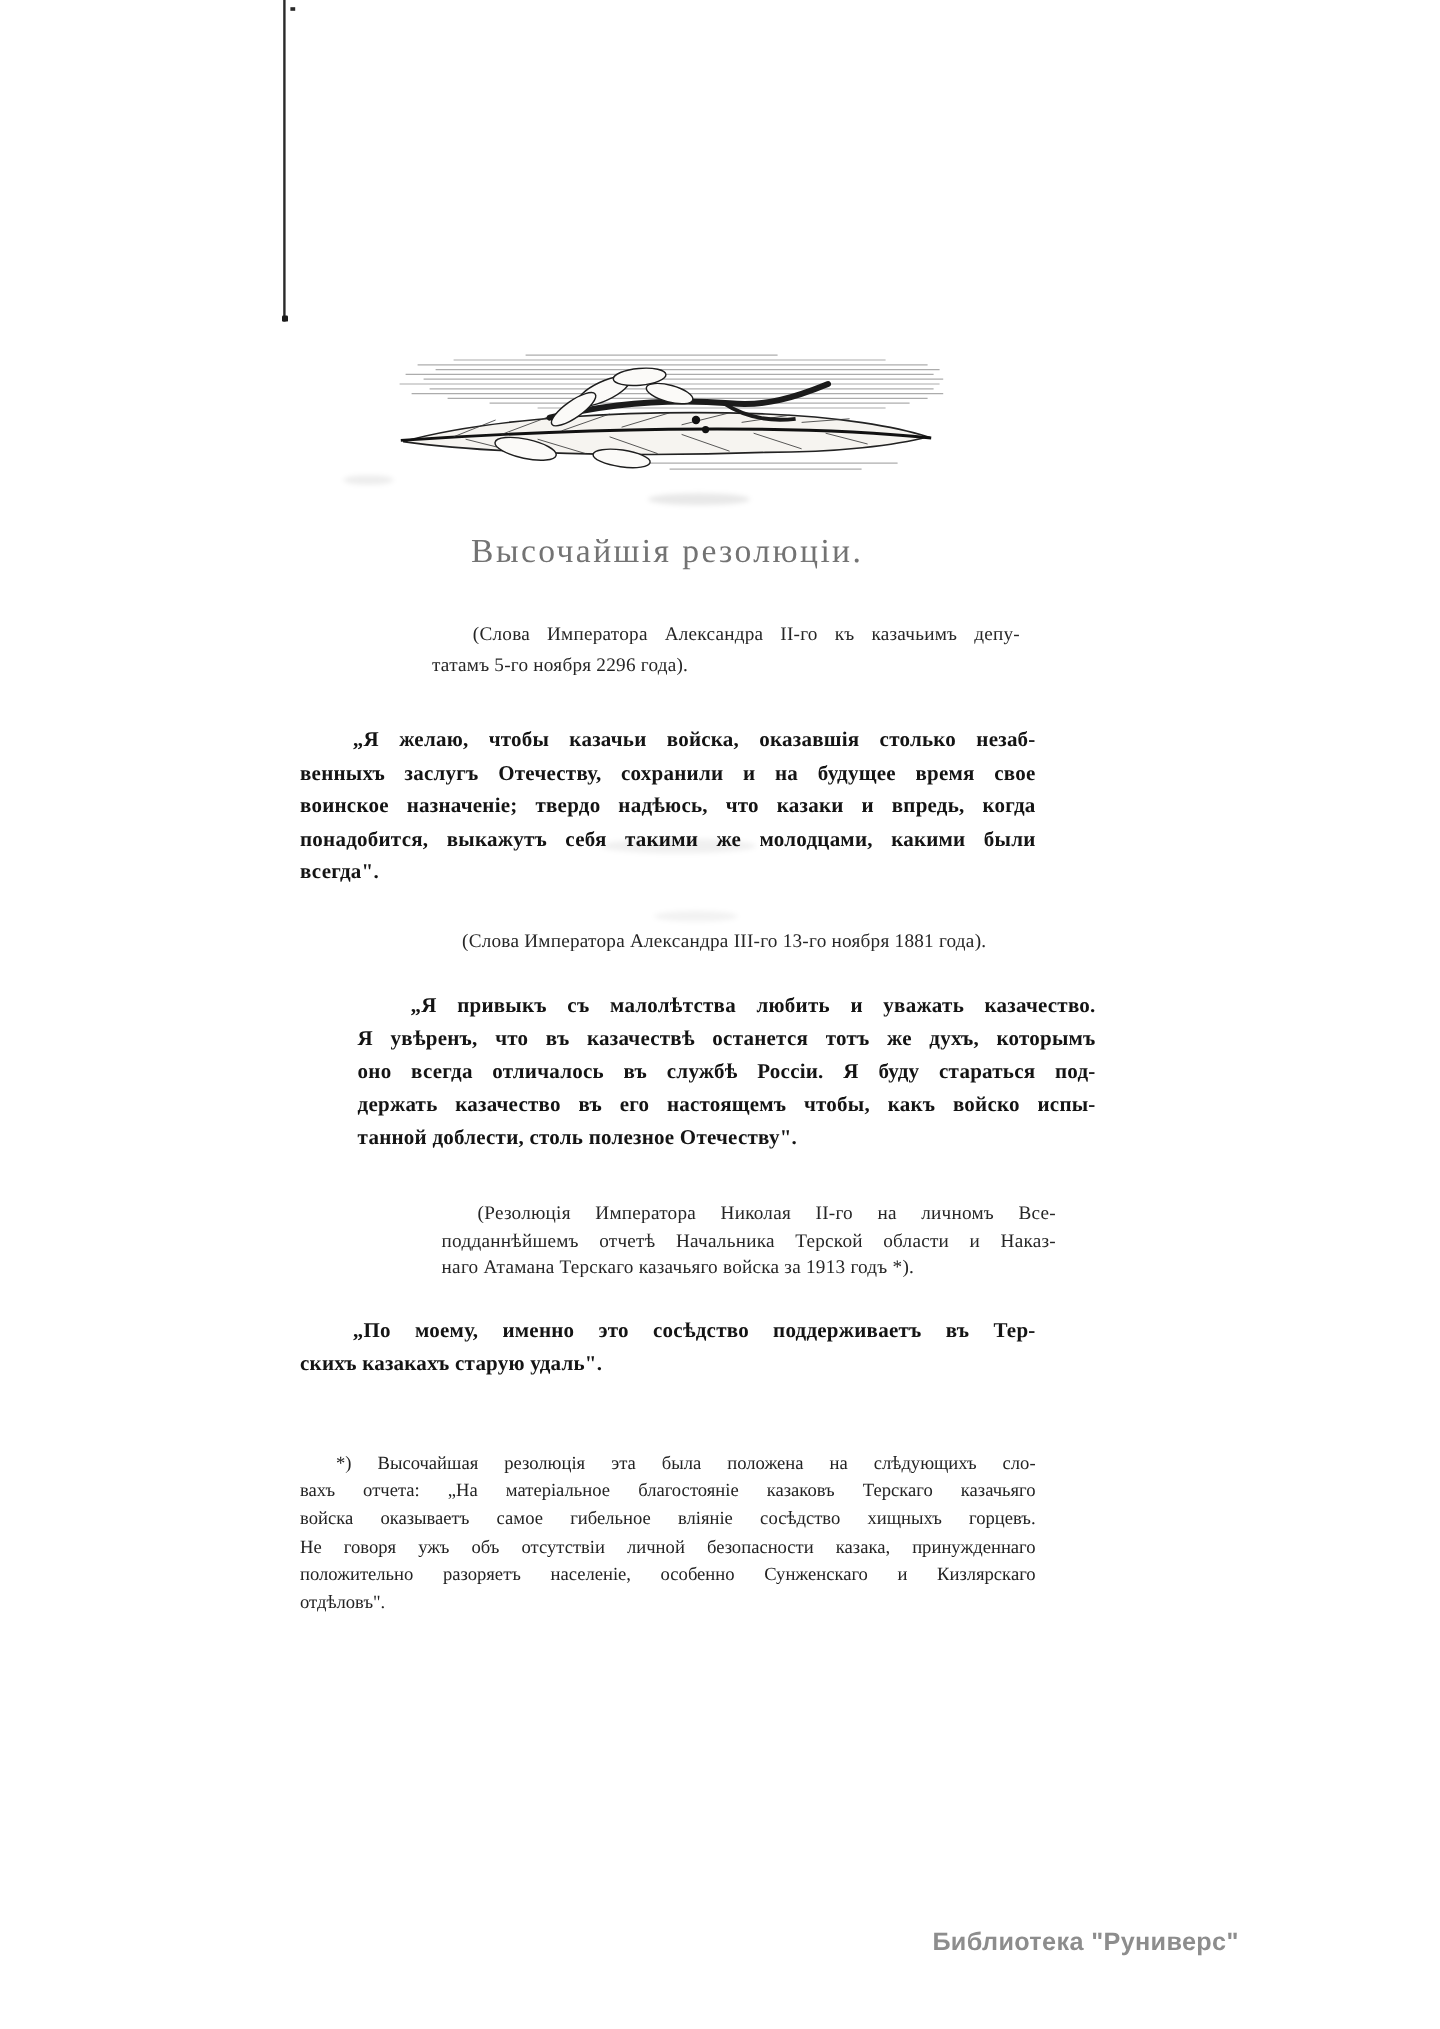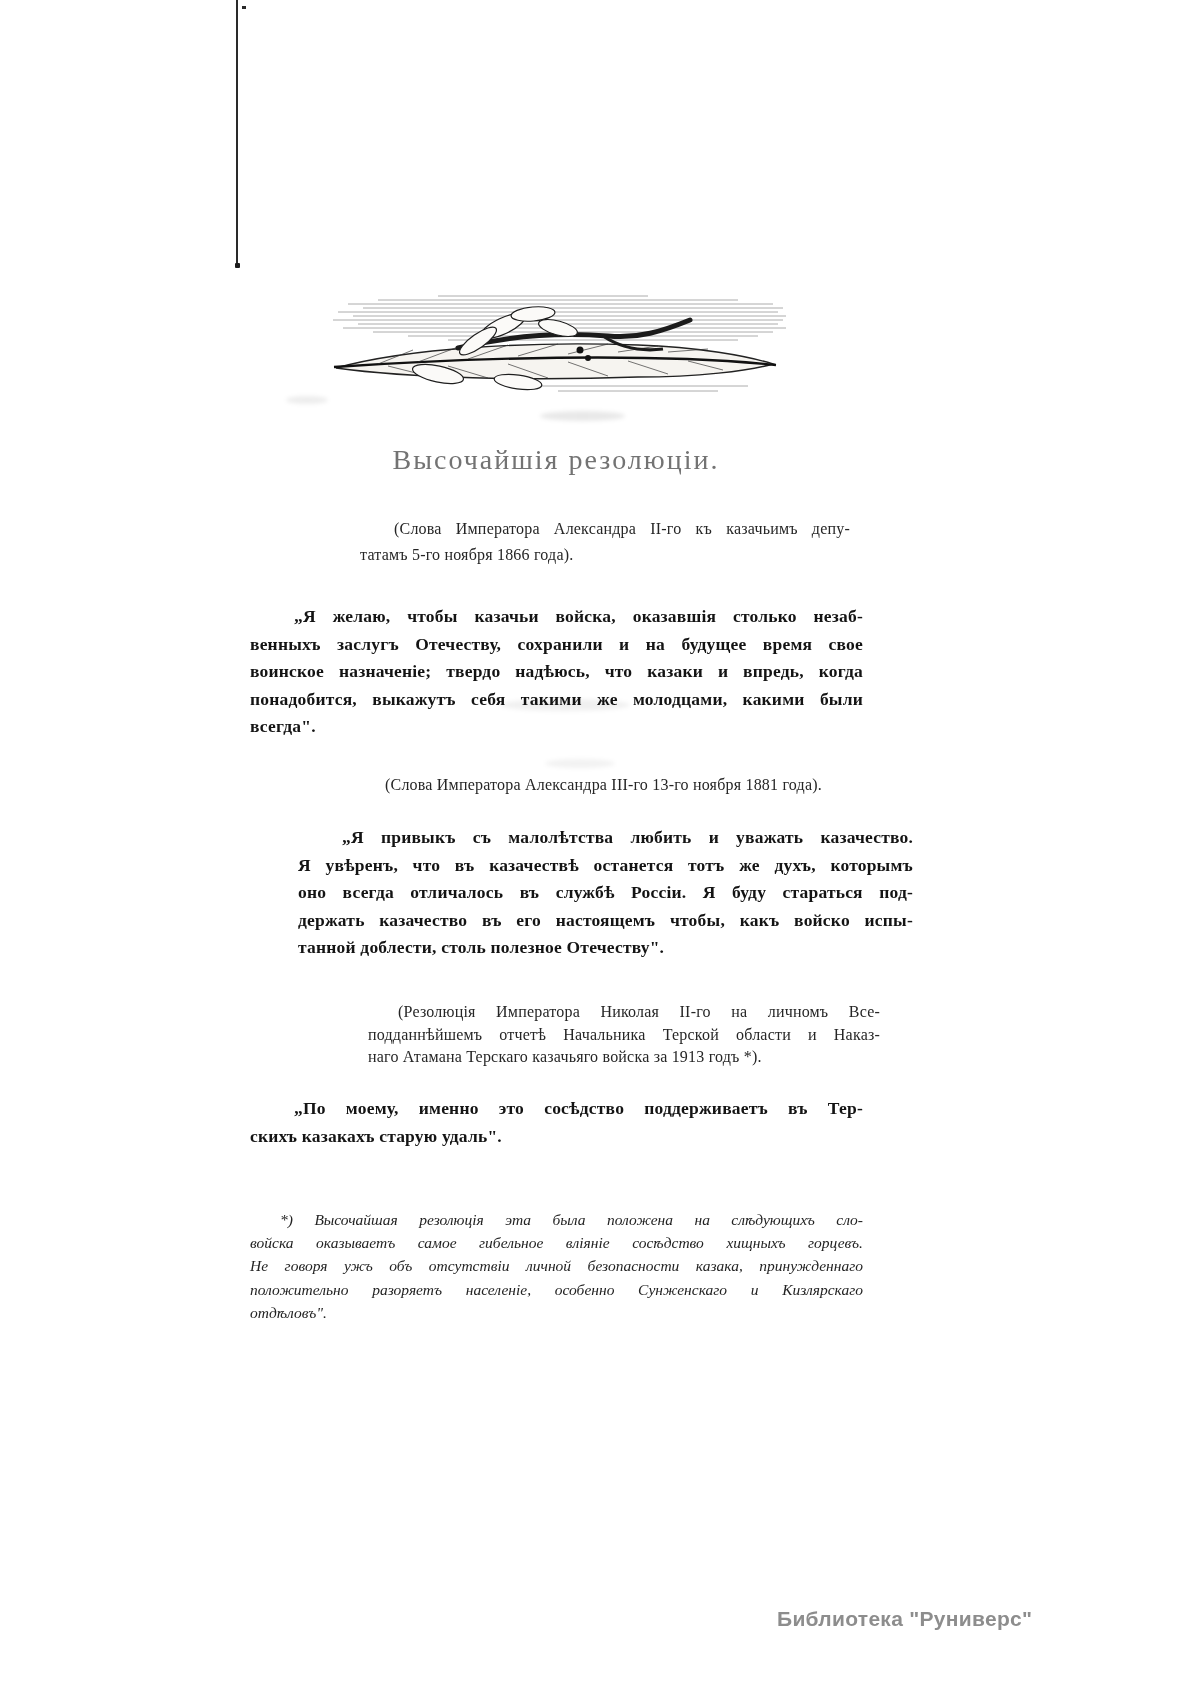--- a/index.html
+++ b/index.html
@@ -26,21 +26,21 @@
   .quote{
     font-size:17.5px;line-height:27.5px;font-weight:700;color:#141414;
     letter-spacing:.2px;
   }
   .quote .line:first-child{text-indent:44px;}
   .quote.q1{left:250px;top:603px;width:613px;}
   .quote.q2{left:250px;top:824px;width:615px;margin-left:48px;}
   .quote.q3{left:250px;top:1095px;width:613px;}
   .footnote{
     left:250px;top:1208px;width:613px;
-    font-size:15.5px;line-height:23.2px;color:#232323;font-style:italic;
+    font-size:15.5px;line-height:23.2px;color:#232323;
   }
   .footnote .line:first-child{text-indent:30px;}
   .watermark{
     left:777px;top:1607px;
     font-family:"Liberation Sans","DejaVu Sans",sans-serif;
     font-weight:700;font-size:21px;color:#8d8d8d;letter-spacing:.3px;
   }
   
   .ornament{left:318px;top:286px;width:470px;height:112px;}
   
@@ -115,21 +115,21 @@
       </g>
     </svg>
   </div>
 
   <div class="abs smudge s2"></div>
 
   <div class="abs title">Высочайшія резолюціи.</div>
 
   <div class="abs cite c1">
       <div class="line">(Слова Императора Александра II-го къ казачьимъ депу-</div>
-      <div class="line last">татамъ 5-го ноября 1866 года).</div>
+      <div class="line last">татамъ 5-го ноября 2296 года).</div>
     </div>
 
   <div class="abs quote q1">
       <div class="line">„Я желаю, чтобы казачьи войска, оказавшія столько незаб-</div>
       <div class="line">венныхъ заслугъ Отечеству, сохранили и на будущее время свое</div>
       <div class="line">воинское назначеніе; твердо надѣюсь, что казаки и впредь, когда</div>
       <div class="line">понадобится, выкажутъ себя такими же молодцами, какими были</div>
       <div class="line last">всегда".</div>
     </div>
 
@@ -155,20 +155,21 @@
       <div class="line last">наго Атамана Терскаго казачьяго войска за 1913 годъ *).</div>
     </div>
 
   <div class="abs quote q3">
       <div class="line">„По моему, именно это сосѣдство поддерживаетъ въ Тер-</div>
       <div class="line last">скихъ казакахъ старую удаль".</div>
     </div>
 
   <div class="abs footnote">
       <div class="line">*) Высочайшая резолюція эта была положена на слѣдующихъ сло-</div>
+      <div class="line">вахъ отчета: „На матеріальное благостояніе казаковъ Терскаго казачьяго</div>
       <div class="line">войска оказываетъ самое гибельное вліяніе сосѣдство хищныхъ горцевъ.</div>
       <div class="line">Не говоря ужъ объ отсутствіи личной безопасности казака, принужденнаго</div>
       <div class="line">положительно разоряетъ населеніе, особенно Сунженскаго и Кизлярскаго</div>
       <div class="line last">отдѣловъ".</div>
     </div>
 
   <div class="abs watermark">Библиотека "Руниверс"</div>
 
 </div>
 

